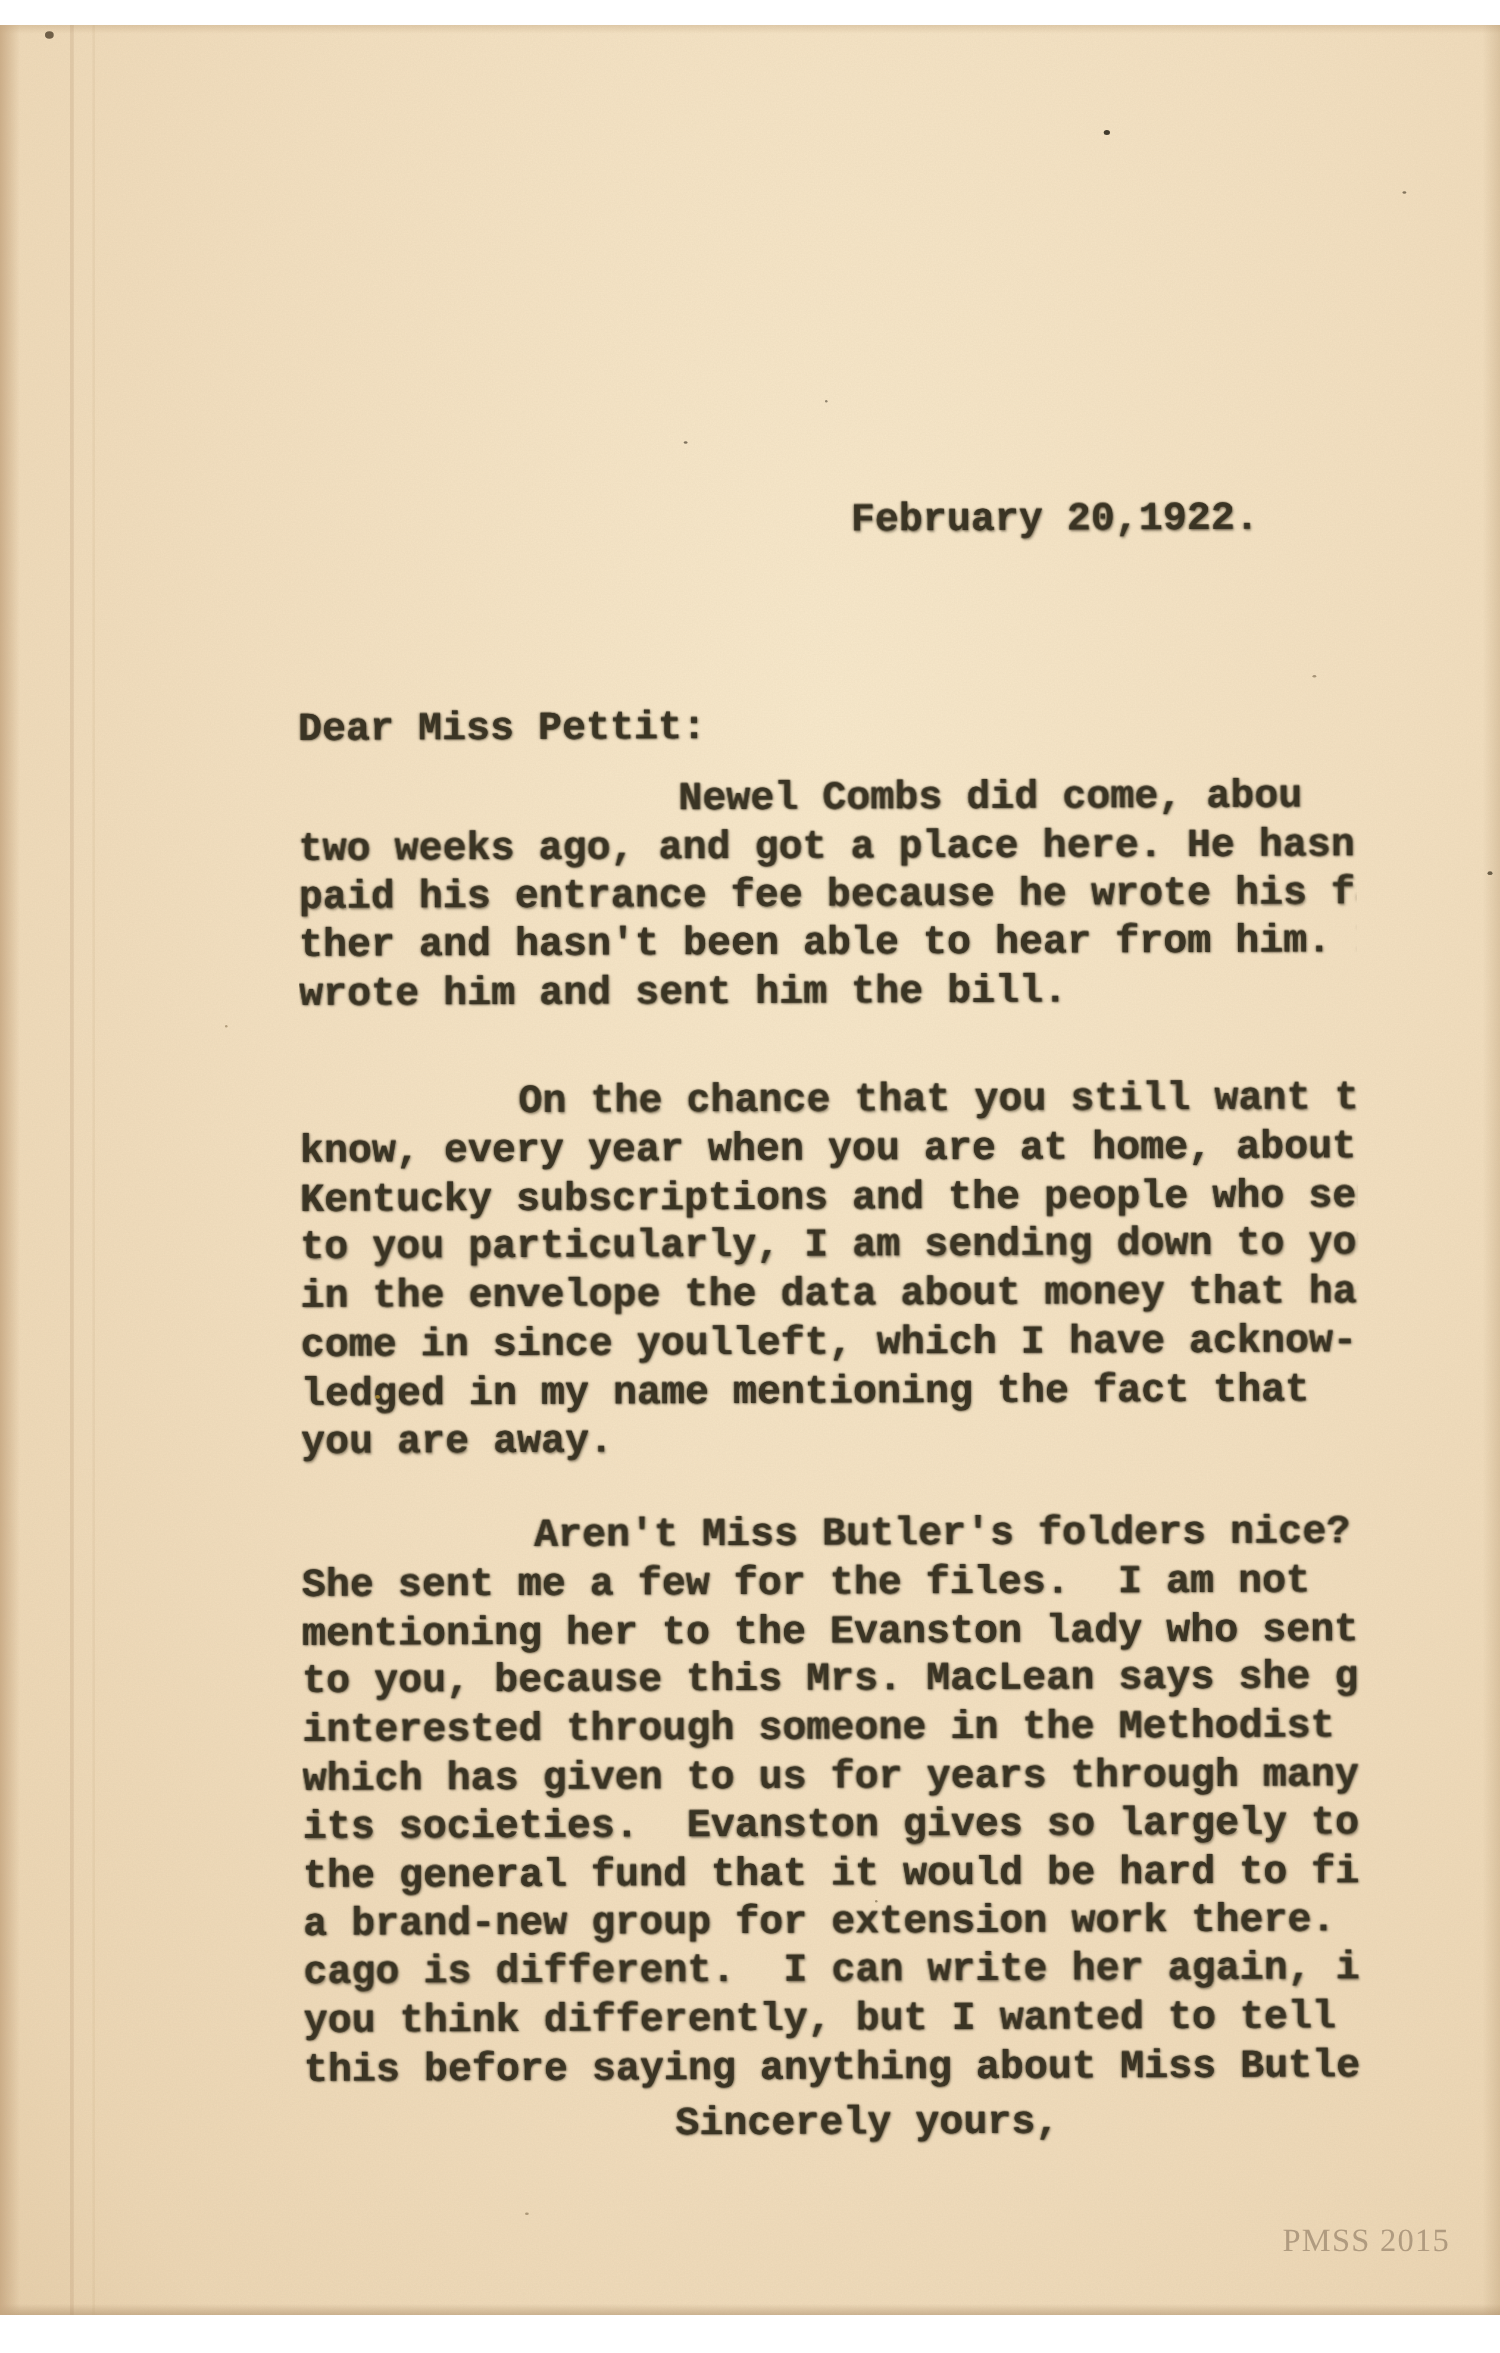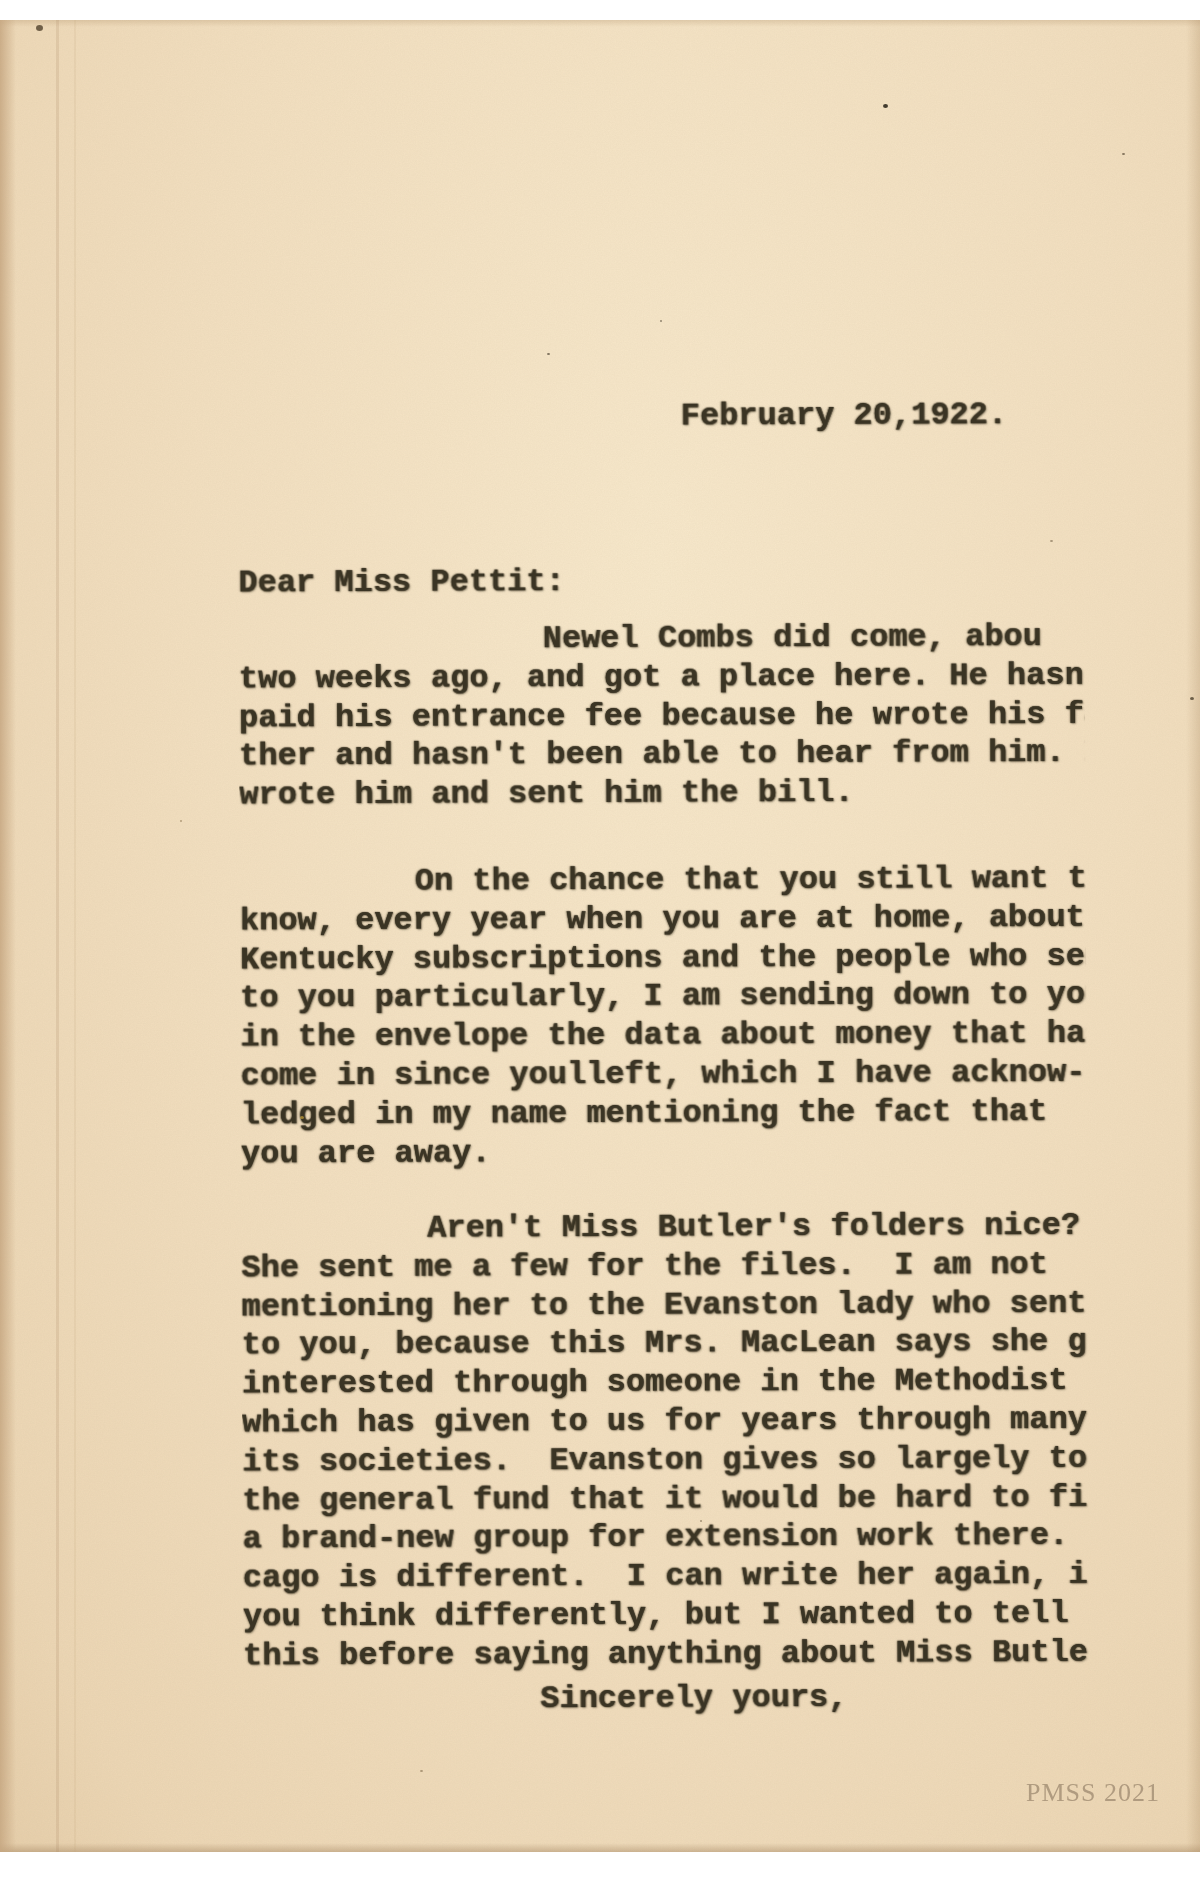--- a/index.html
+++ b/index.html
@@ -146,21 +146,21 @@
       <span class="line">a brand-new group for extension work there.</span>
       <span class="line">cago is different.  I can write her again, i</span>
       <span class="line">you think differently, but I wanted to tell</span>
       <span class="line">this before saying anything about Miss Butle</span>
     </div>
 
     <div class="abs closing">Sincerely yours,</div>
 
   </div>
 
-  <div class="watermark">PMSS 2021</div>
+  <div class="watermark">PMSS 2015</div>
 
 <div class="speck" style="left: 36px; top: 5px; width: 7px; height: 6px; background: rgba(70, 55, 35, 0.75);"></div>
     <div class="speck" style="left: 883px; top: 84px; width: 5px; height: 4px; background: rgba(35, 30, 20, 0.85);"></div>
     <div class="speck" style="left: 1122px; top: 133px; width: 3px; height: 2px; background: rgba(60, 48, 30, 0.6);"></div>
     <div class="speck" style="left: 547px; top: 333px; width: 3px; height: 2px; background: rgba(50, 40, 25, 0.6);"></div>
     <div class="speck" style="left: 660px; top: 300px; width: 2px; height: 2px; background: rgba(50, 40, 25, 0.5);"></div>
     <div class="speck" style="left: 300px; top: 1096px; width: 4px; height: 3px; background: rgba(201, 162, 58, 0.7);"></div>
     <div class="speck" style="left: 1190px; top: 677px; width: 4px; height: 3px; background: rgba(55, 45, 28, 0.7);"></div>
     <div class="speck" style="left: 180px; top: 800px; width: 2px; height: 2px; background: rgba(120, 95, 60, 0.5);"></div>
     <div class="speck" style="left: 420px; top: 1750px; width: 3px; height: 2px; background: rgba(110, 88, 55, 0.5);"></div>

